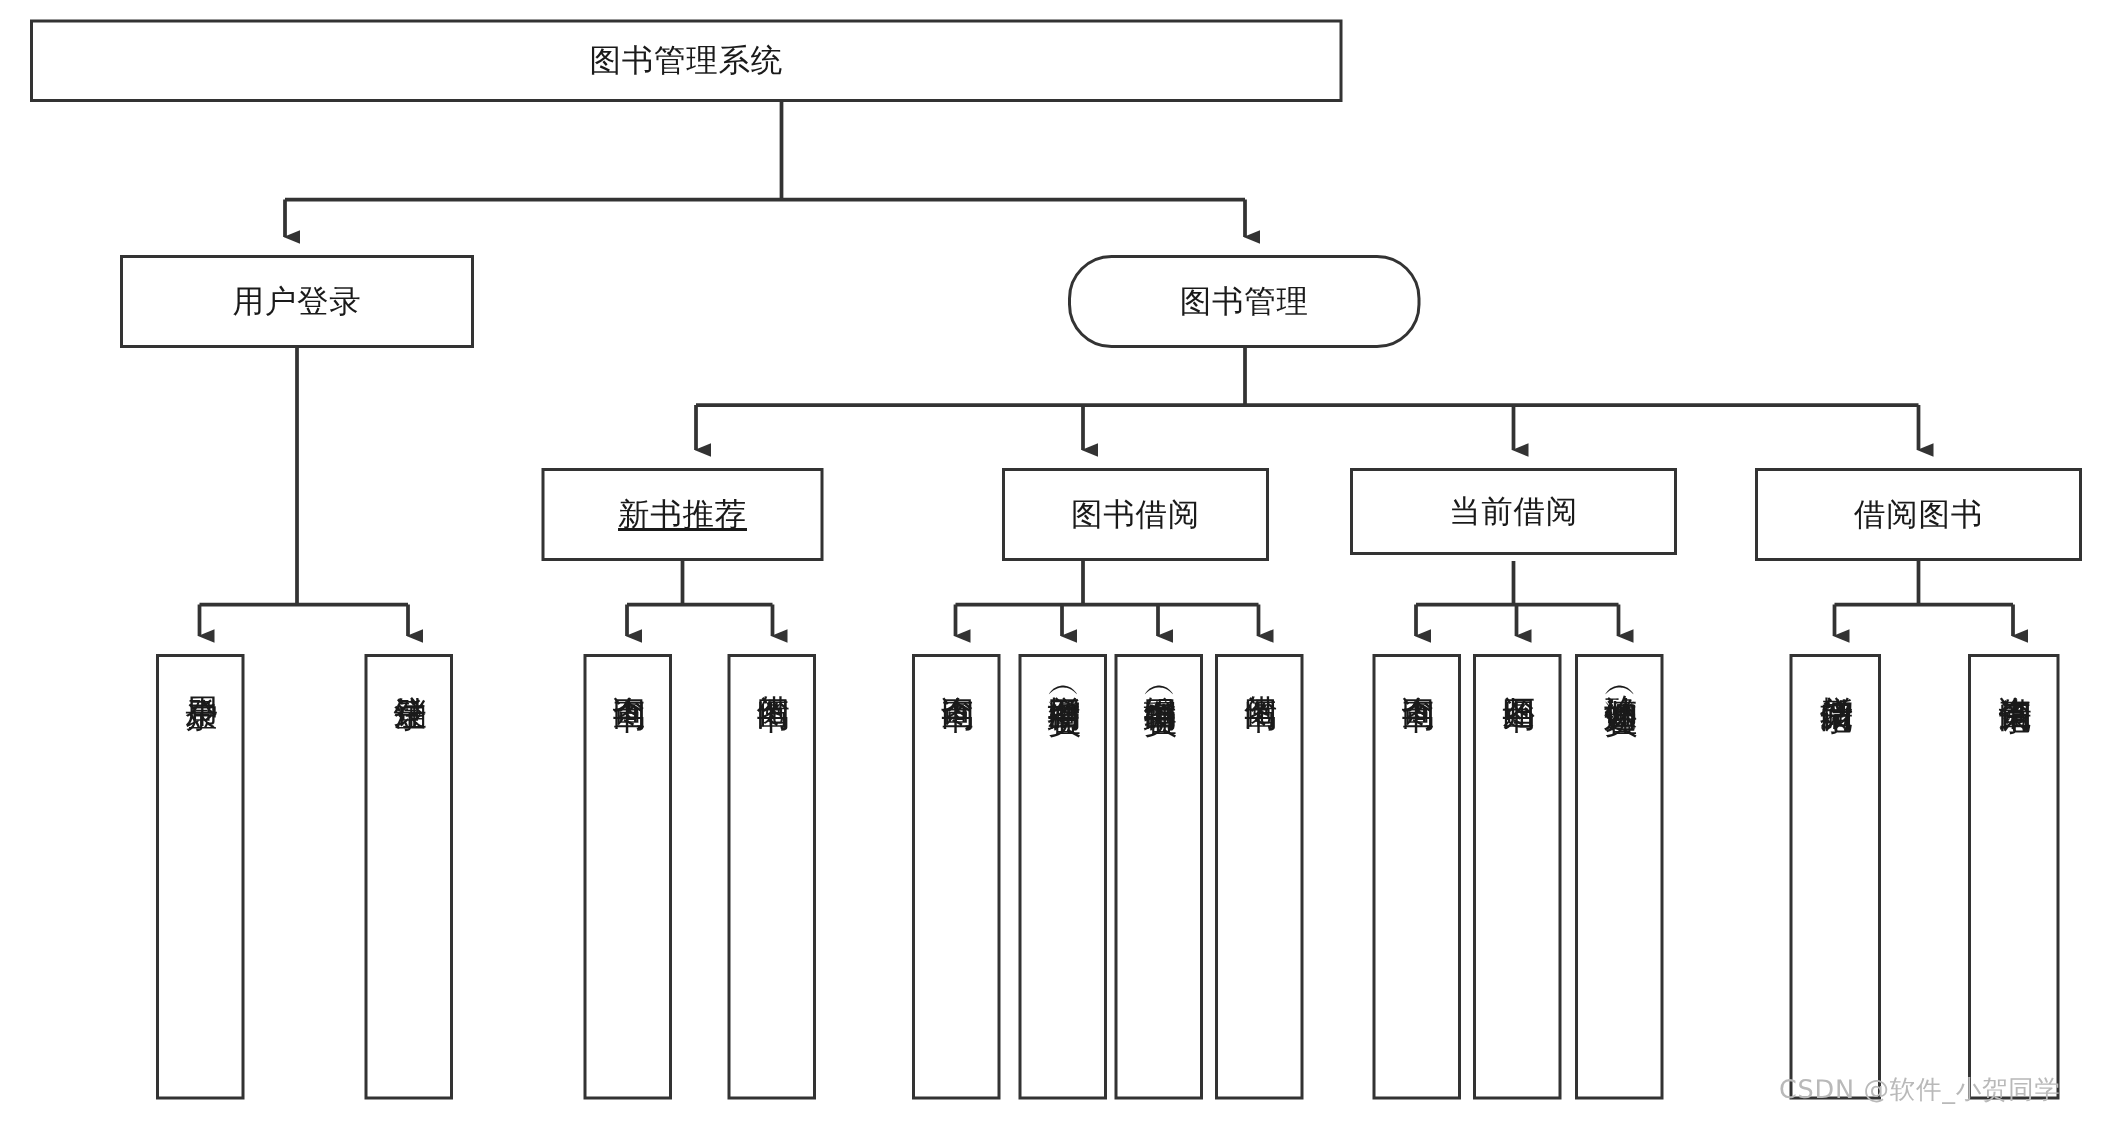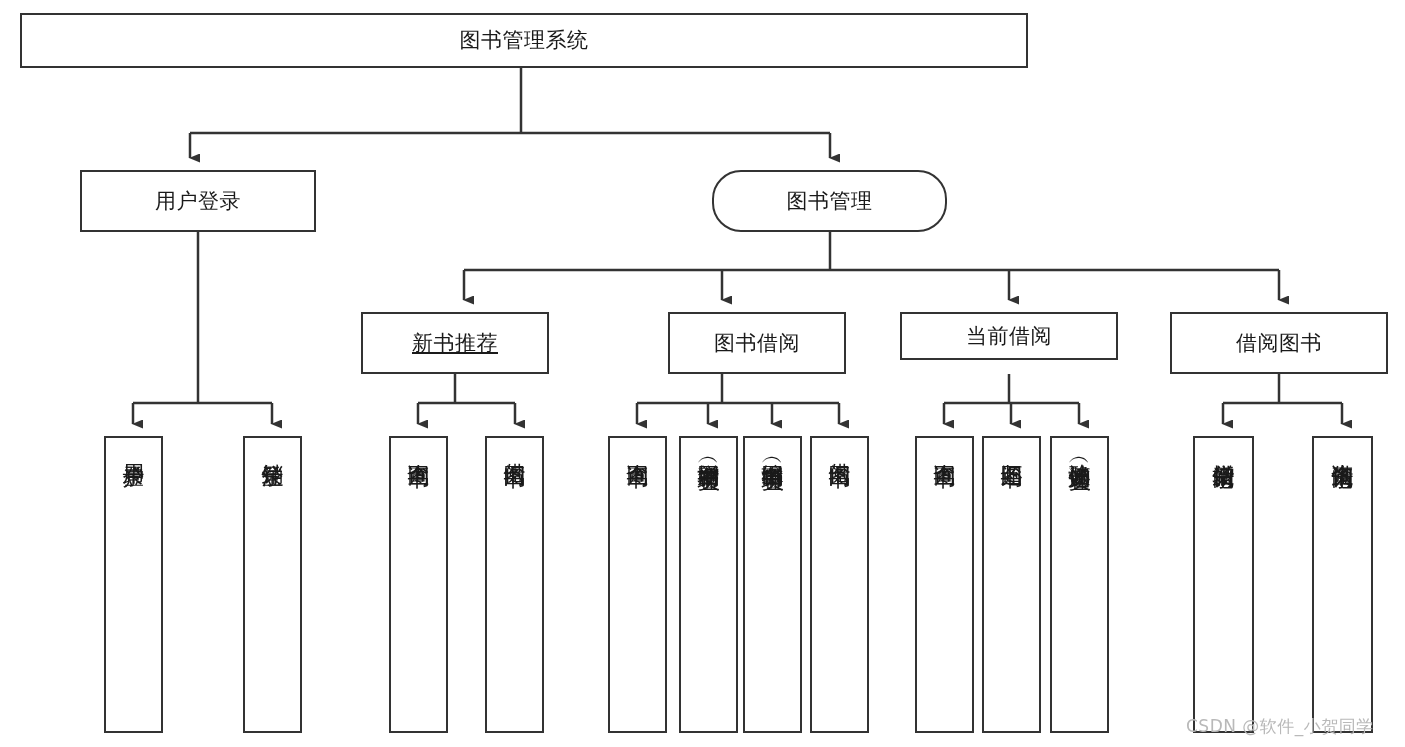--- a/index.html
+++ b/index.html
@@ -121,41 +121,41 @@
       <path d="M1011,403 L1011,424" marker-end="url(#arrow)"></path>
       <path d="M1079,403 L1079,424" marker-end="url(#arrow)"></path>
 
       <path d="M1279,374 L1279,403"></path>
       <path d="M1223,403 L1342,403"></path>
       <path d="M1223,403 L1223,424" marker-end="url(#arrow)"></path>
       <path d="M1342,403 L1342,424" marker-end="url(#arrow)"></path>
     </g>
   </svg>
 
-  <div class="node horiz" style="left:20px; top:13px; width:1008px; height:55px;">
+  <div class="node horiz" style="left:20px; top:13px; width:875px; height:55px;">
     <span class="lbl">图书管理系统</span>
   </div>
 
   <div class="node horiz" style="left:80px; top:170px; width:236px; height:62px;">
     <span class="lbl">用户登录</span>
   </div>
 
   <div class="node horiz" style="left:712px; top:170px; width:235px; height:62px;border-radius:29px;">
     <span class="lbl">图书管理</span>
   </div>
 
   <div class="node horiz" style="left:361px; top:312px; width:188px; height:62px;text-decoration:underline;">
     <span class="lbl">新书推荐</span>
   </div>
 
   <div class="node horiz" style="left:668px; top:312px; width:178px; height:62px;">
     <span class="lbl">图书借阅</span>
   </div>
 
-  <div class="node horiz" style="left:900px; top:312px; width:218px; height:48px;align-items:center;">
+  <div class="node horiz" style="left:900px; top:312px; width:218px; height:58px;align-items:center;">
     <span class="lbl">当前借阅</span>
   </div>
 
   <div class="node horiz" style="left:1170px; top:312px; width:218px; height:62px;">
     <span class="lbl">借阅图书</span>
   </div>
 
   <div class="node vert" style="left:104px; top:436px; width:59px; height:297px;">
     <span class="lbl">用户登录</span>
   </div>

